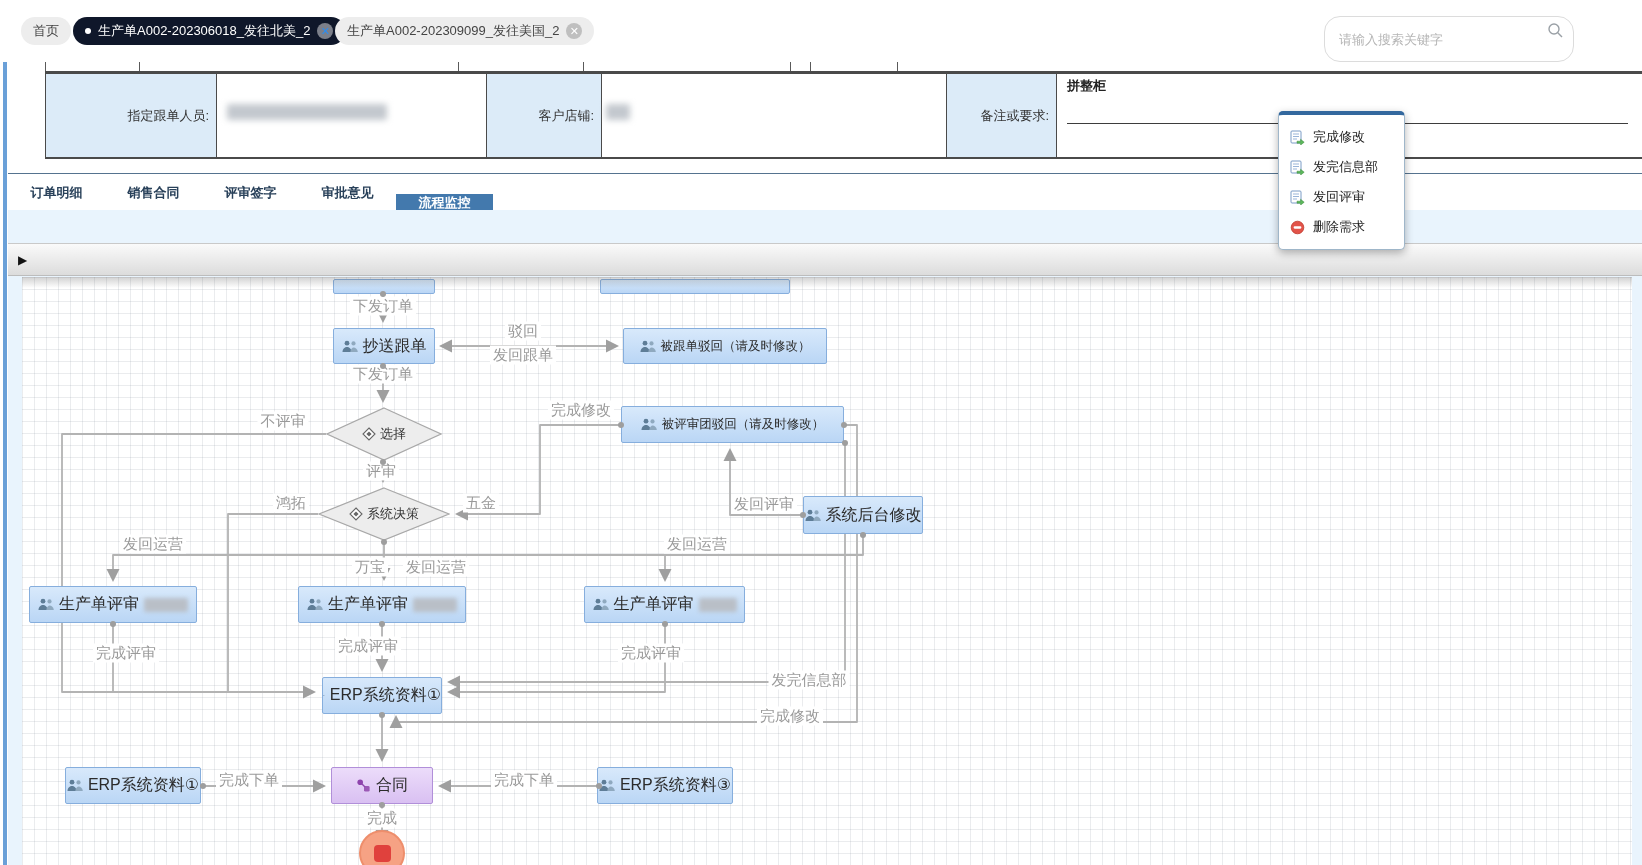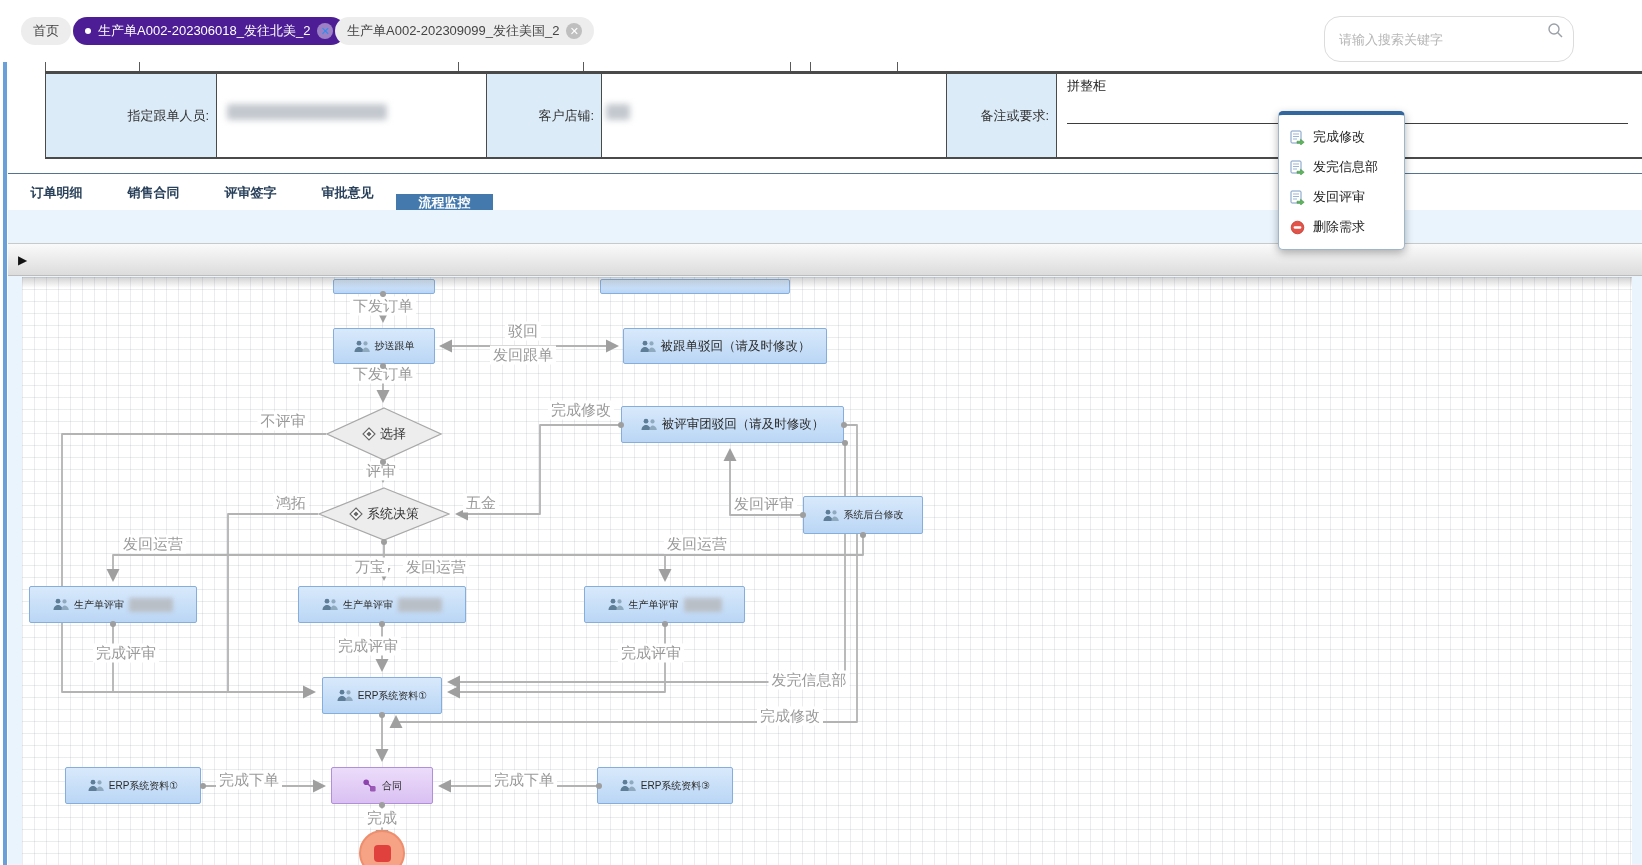--- a/index.html
+++ b/index.html
@@ -3,21 +3,21 @@
 <meta charset="utf-8">
 <style>
   html,body{margin:0;padding:0;background:#fff;}
   #page{position:relative;width:1642px;height:865px;overflow:hidden;background:#fff;
         font-family:"Liberation Sans","DejaVu Sans",sans-serif;color:#333;}
   
   .topbar{position:absolute;left:0;top:0;width:1642px;height:62px;background:#fff;}
   .pill{position:absolute;top:17px;height:28px;display:flex;align-items:center;gap:7px;
         border-radius:15px;font-size:13px;padding:0 12px;box-sizing:border-box;cursor:default;white-space:nowrap;}
   .pill.gray{background:#ededed;color:#444;}
-  .pill.active{background:#4c1d95;color:#fff;text-align:right;}
+  .pill.active{background:#0f172a;color:#fff;text-align:right;}
   .pill .dot{width:6px;height:6px;border-radius:50%;background:#fff;}
   .pill .close{width:16px;height:16px;border-radius:50%;display:flex;align-items:center;justify-content:center;
                font-size:11px;line-height:1;}
   .pill.active .close{background:rgba(255,255,255,.45);color:#2b8df2;}
   .pill.gray .close{background:#bfbfbf;color:#fff;}
   .searchbox{position:absolute;left:1324px;top:16px;width:250px;height:46px;}
   .searchbox input{width:100%;height:100%;box-sizing:border-box;border:1px solid #dcdcdc;border-radius:16px;
                    padding:0 34px 0 14px;font-size:13px;color:#333;outline:none;font-family:inherit;}
   .searchbox input::placeholder{color:#b5b5b5;}
   .searchbox .sicon{position:absolute;right:10px;top:6px;}
@@ -26,21 +26,21 @@
   .sliver-v{position:absolute;top:62px;height:9px;width:1px;background:#5a5a5a;}
   .formrow{position:absolute;left:45px;top:71px;width:1597px;height:88px;box-sizing:border-box;
            border-top:3px solid #4a4a4a;border-bottom:2px solid #4a4a4a;border-left:1px solid #4a4a4a;
            display:flex;font-size:13px;}
   .fcell{box-sizing:border-box;border-right:1px solid #4a4a4a;position:relative;}
   .fcell.label{background:#dcebf8;display:flex;align-items:center;justify-content:flex-end;padding-right:7px;color:#333;}
   .fcell.value{background:#fff;}
   .fcell.last{border-right:none;}
   .blur{position:absolute;background:#c3c8ce;filter:blur(3px);border-radius:2px;}
   .remarkline{position:absolute;left:10px;right:14px;top:49px;height:1px;background:#3d3d3d;}
-  .remarktext{position:absolute;left:10px;top:3px;color:#222;}
+  .remarktext{position:absolute;left:10px;top:3px;color:#222;font-weight:bold;}
   
   .tabstrip{position:absolute;left:8px;top:173px;width:1634px;height:37px;border-top:1px solid #55738f;
             display:flex;background:#fff;}
   .stab{width:97px;display:flex;align-items:center;justify-content:center;font-size:13px;font-weight:bold;
         color:#29415a;cursor:pointer;}
   .stab.active{background:#4379ad;color:#fff;margin-top:20px;}
   
   .panel{position:absolute;left:8px;top:210px;width:1634px;height:655px;background:#e9f4fd;}
   .flowbar{position:absolute;left:8px;top:243px;width:1634px;height:33px;
            background:linear-gradient(#fafafa,#dcdcdc);border-top:1px solid #c9c9c9;border-bottom:1px solid #bcbcbc;
@@ -51,21 +51,21 @@
                            repeating-linear-gradient(to bottom, rgba(110,120,135,.14) 0 1px, transparent 1px 12px);}
   .canvas-shade{position:absolute;left:22px;top:277px;width:1610px;height:11px;
                 background:linear-gradient(rgba(90,90,90,.28),rgba(255,255,255,0));z-index:6;pointer-events:none;}
   
   svg.edges{position:absolute;left:0;top:0;width:1642px;height:865px;z-index:2;pointer-events:none;}
   svg.dots{position:absolute;left:0;top:0;width:1642px;height:865px;z-index:5;pointer-events:none;}
   .elabel{position:absolute;transform:translate(-50%,-50%);font-size:15px;color:#9a9a9a;background:#fff;
           padding:0 3px;white-space:nowrap;z-index:3;}
   .fnode{position:absolute;display:flex;align-items:center;justify-content:center;gap:5px;box-sizing:border-box;
          background:linear-gradient(180deg,#d8e9fb 0%,#bad6f5 100%);border:1px solid #86aedd;border-radius:2px;
-         font-size:10px;color:#2b2b2b;z-index:4;white-space:nowrap;cursor:pointer;}
+         font-size:16px;color:#2b2b2b;z-index:4;white-space:nowrap;cursor:pointer;}
   .fnode.contract{background:linear-gradient(180deg,#ecdcfa 0%,#d9c0f2 100%);border-color:#b18fd9;}
   .fnode .nblur{display:inline-block;width:44px;height:14px;background:#b9bfc7;filter:blur(2px);border-radius:2px;}
   .dwrap{position:absolute;z-index:4;cursor:pointer;}
   .dwrap .dcontent{position:absolute;left:0;top:0;right:0;bottom:0;display:flex;align-items:center;
                    justify-content:center;gap:4px;font-size:13px;color:#333;}
   .endnode{position:absolute;left:359px;top:830px;width:46px;height:46px;border-radius:50%;z-index:4;
            background:#f6a284;border:2px solid #ee8e6c;box-sizing:border-box;display:flex;align-items:center;justify-content:center;}
   .endnode .stop{width:17px;height:17px;background:#e0413d;border-radius:4px;}
   
   .ctxmenu{position:absolute;left:1278px;top:111px;width:125px;z-index:50;background:#fff;

